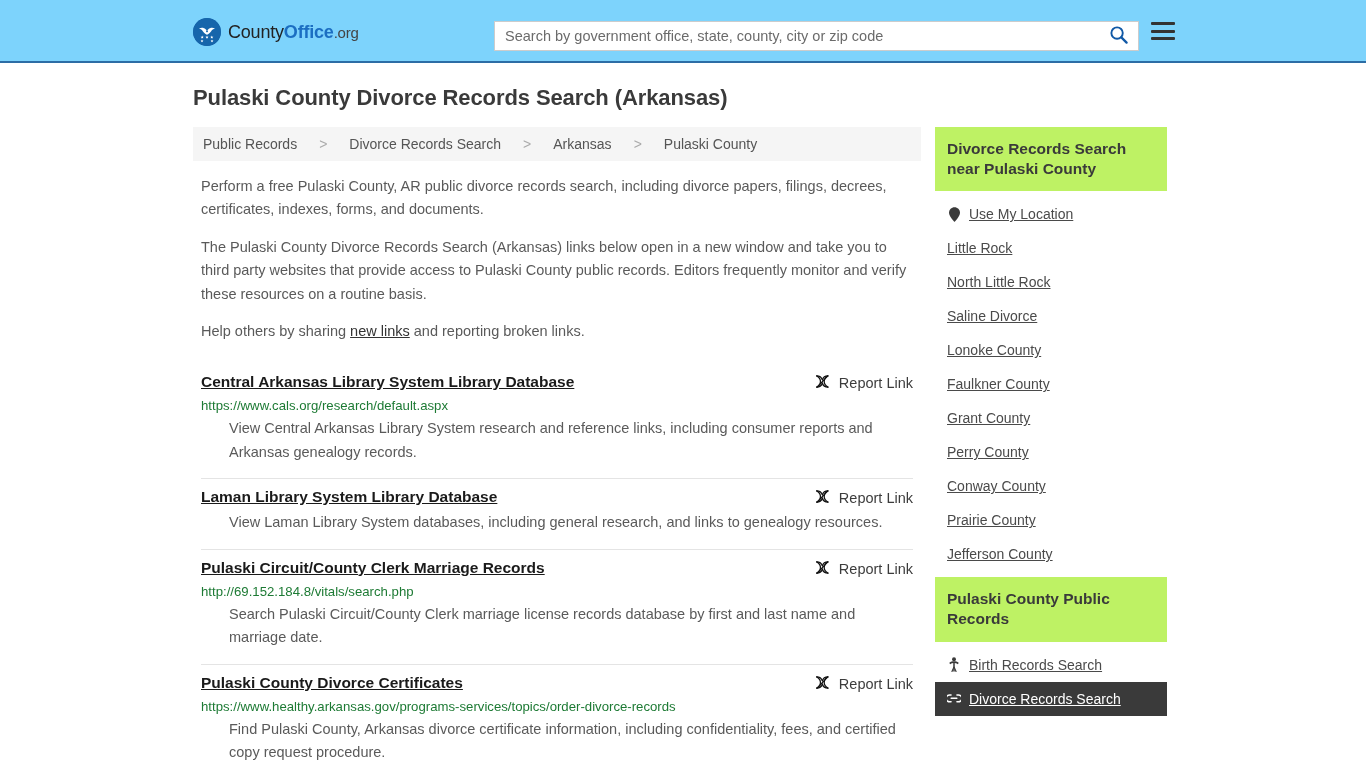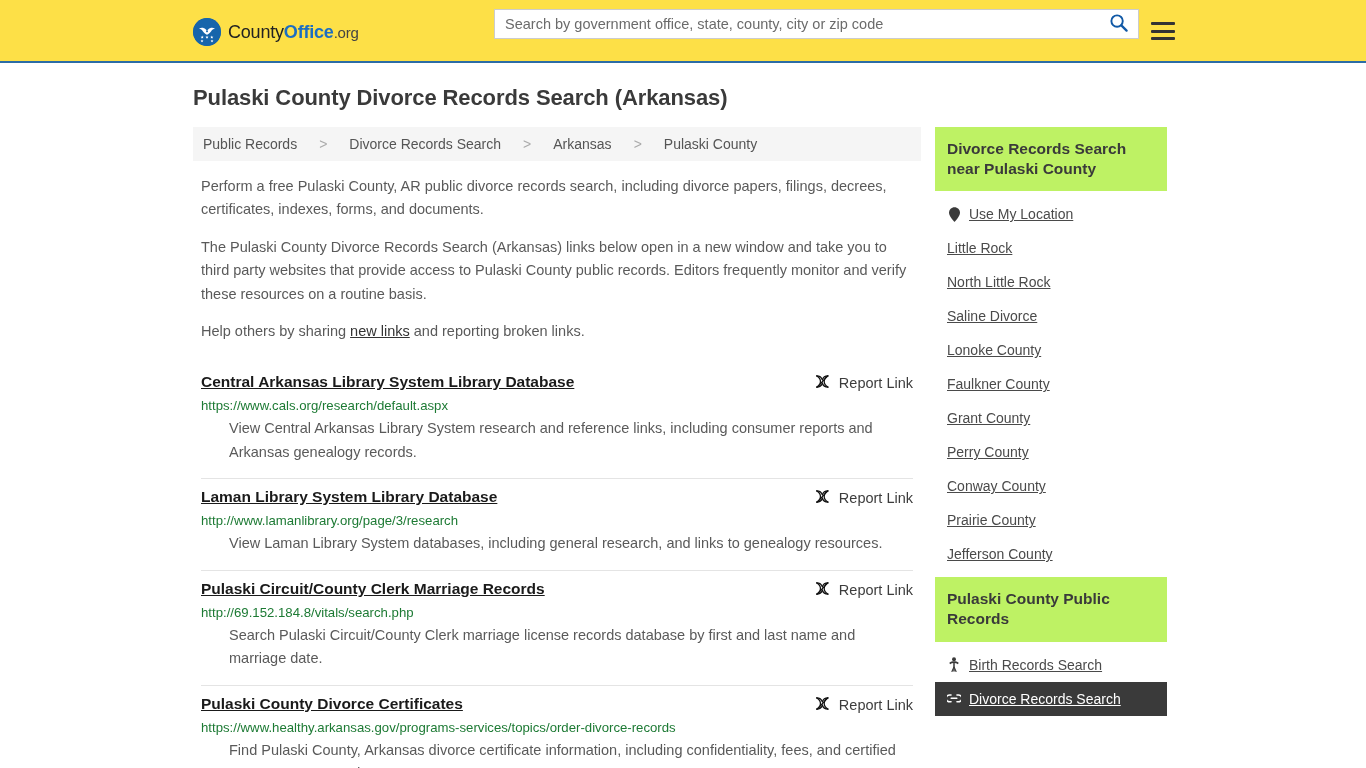--- a/index.html
+++ b/index.html
@@ -7,21 +7,21 @@
     margin: 0; padding: 0;
     width: 1366px; height: 768px;
     overflow: hidden;
     background: #ffffff;
     font-family: "Liberation Sans", sans-serif;
   }
 
   
   .site-header {
     height: 63px;
-    background: #fde047;
+    background: #7dd3fc;
     border-bottom: 2px solid #2c6da5;
     position: relative;
   }
   .header-inner {
     width: 1366px;
     height: 61px;
     position: relative;
   }
   .brand {
     position: absolute;
@@ -48,21 +48,21 @@
     font-family: "Liberation Sans", sans-serif;
     white-space: nowrap;
   }
   .brand-text .b-blue { color: #1b6ec2; font-weight: bold; }
   .brand-text .b-dark { color: #222222; }
   .brand-text .b-tld { color: #444444; font-size: 15px; }
 
   .search-wrap {
     position: absolute;
     left: 494px;
-    top: 9px;
+    top: 21px;
     width: 645px;
     height: 30px;
     background: #ffffff;
     border: 1px solid #cccccc;
     display: flex;
     align-items: center;
   }
   .search-input {
     flex: 1;
     border: none;
@@ -346,21 +346,20 @@
                     <path d="M3.2 3.4 C6.6 3.4 9 5.6 9.9 8" fill="none" stroke="#111" stroke-width="1.5" stroke-linecap="round"></path>
                     <path d="M16.4 3.4 C13 3.4 10.6 5.6 9.9 8" fill="none" stroke="#111" stroke-width="1.5" stroke-linecap="round"></path>
                     <path d="M3.2 16.6 C6.6 16.6 9 14.4 9.9 12" fill="none" stroke="#111" stroke-width="1.5" stroke-linecap="round"></path>
                     <path d="M16.4 16.6 C13 16.6 10.6 14.4 9.9 12" fill="none" stroke="#111" stroke-width="1.5" stroke-linecap="round"></path>
                     <line x1="4.2" y1="16.4" x2="15.8" y2="3.6" stroke="#111" stroke-width="1.5" stroke-linecap="round"></line>
                   </svg>
                 </span>
                 <span>Report Link</span>
               </a>
             </div>
-            <div class="result-url">http://www.lamanlibrary.org/page/3/research</div>
             <div class="result-desc">View Laman Library System databases, including general research, and links to genealogy resources.</div>
           </div>
 
           <div class="result">
             <div class="result-head">
               <a class="result-title" href="#">Pulaski Circuit/County Clerk Marriage Records</a>
               <a class="report-link" href="#">
                 <span>
                   <svg width="17" height="17" viewBox="0 0 20 20" aria-hidden="true">
                     <path d="M3.2 3.4 C6.2 5.2 7.6 7.2 7.6 10 C7.6 12.8 6.2 14.8 3.2 16.6" fill="none" stroke="#111" stroke-width="1.5" stroke-linecap="round"></path>

